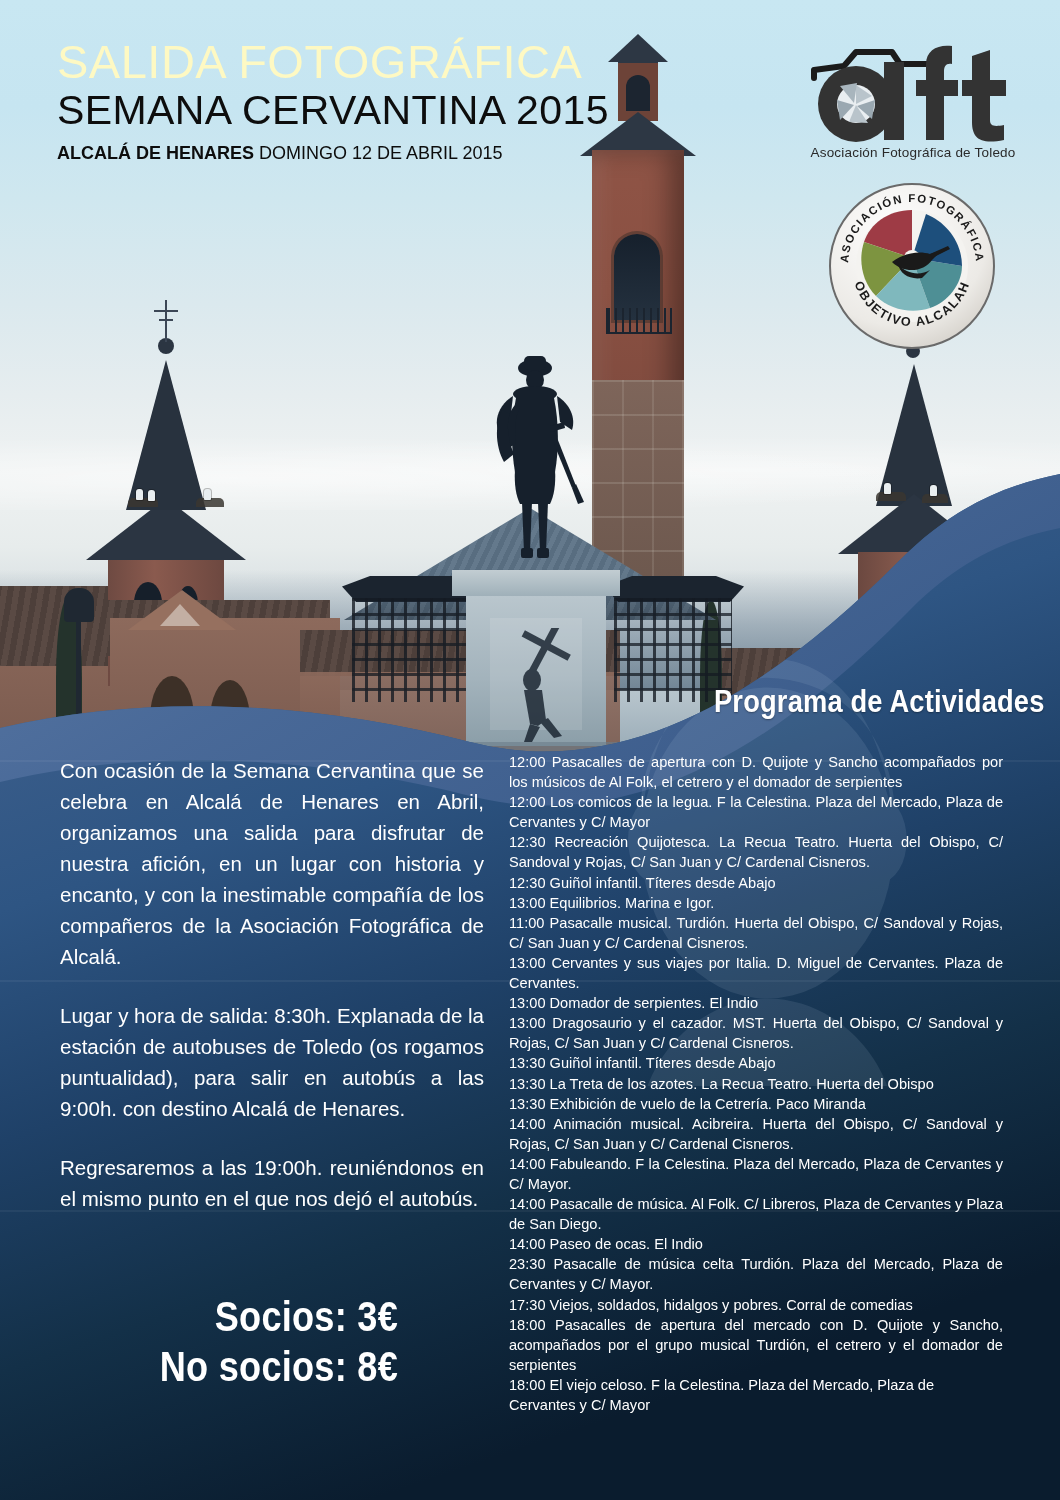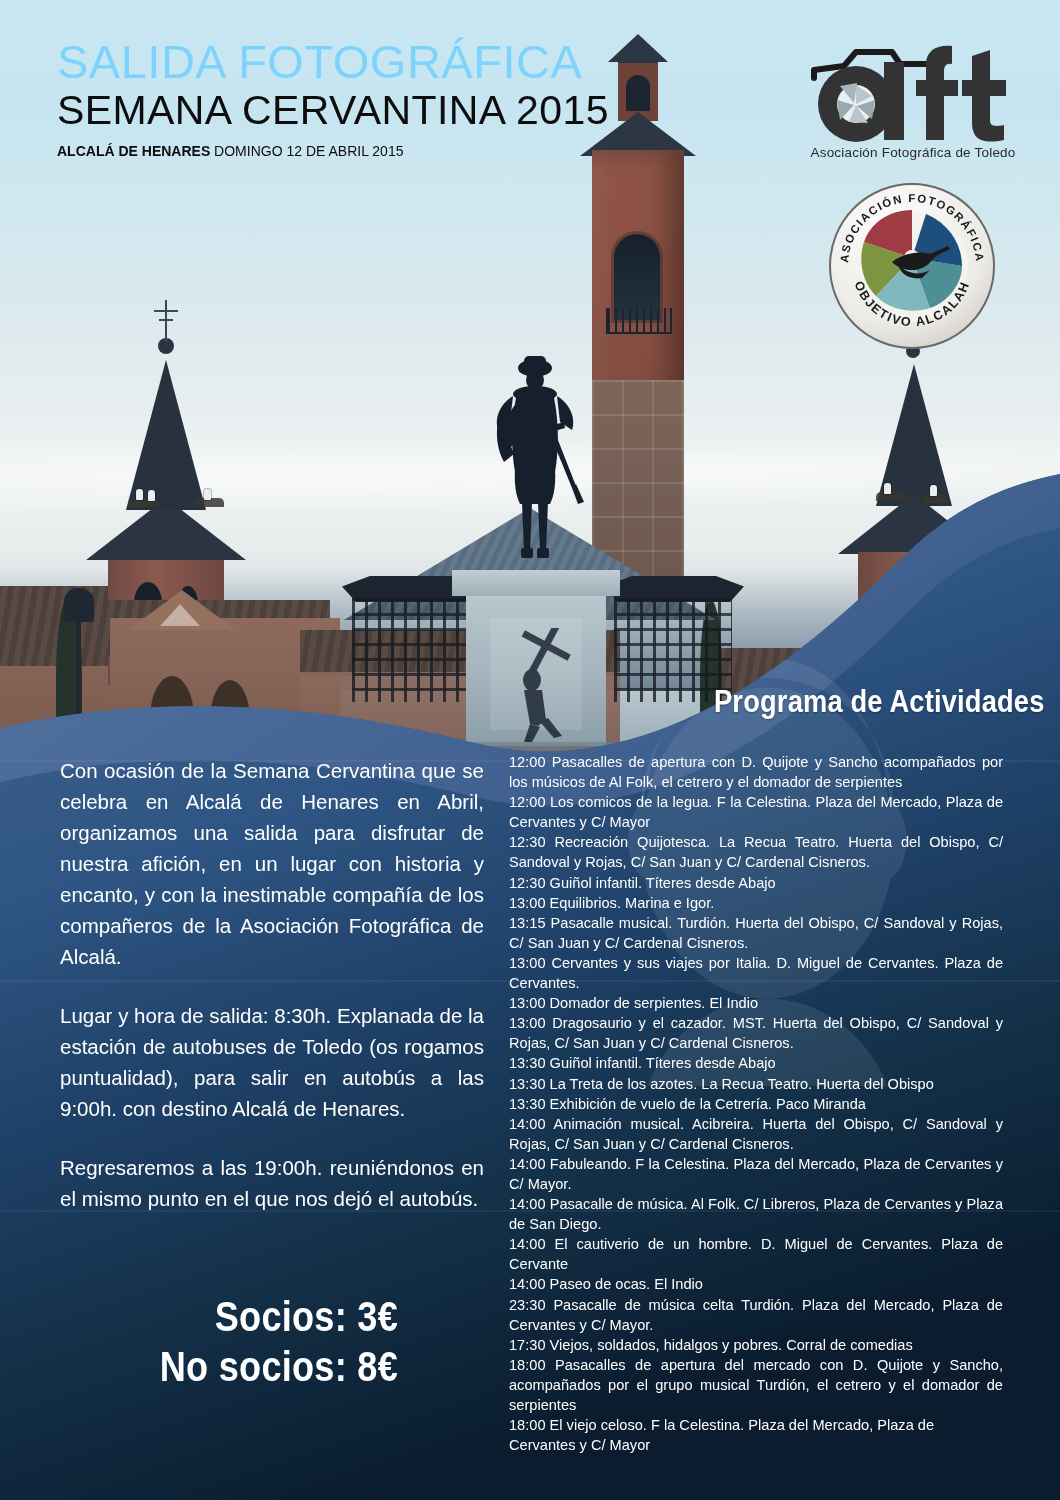--- a/index.html
+++ b/index.html
@@ -190,29 +190,29 @@
 
   
   .panel{
     position:absolute;left:0;top:0;width:1060px;height:1500px;
     pointer-events:none;
   }
 
   
   .header{position:absolute;left:57px;top:38px;}
   .t1{
-    font-size:47px;letter-spacing:.5px;color:#7dd3fc;font-weight:400;
+    font-size:47px;letter-spacing:.5px;color:#fef9c3;font-weight:400;
     line-height:1.02;white-space:nowrap;
   }
   .t2{
     font-size:41px;letter-spacing:.4px;color:#0d0d0d;font-weight:400;
     line-height:1.12;white-space:nowrap;margin-top:2px;
   }
   .t3{
-    font-size:14px;color:#0d0d0d;line-height:1.2;margin-top:9px;white-space:nowrap;
+    font-size:18px;color:#0d0d0d;line-height:1.2;margin-top:9px;white-space:nowrap;
   }
   .t3 b{font-weight:700;}
   .t3 span{font-weight:400;}
 
   
   .aft{position:absolute;left:800px;top:34px;width:226px;height:126px;}
   .aft-caption{
     position:absolute;left:0;bottom:0;width:226px;text-align:center;
     font-size:13.5px;color:#2a2a2a;letter-spacing:.2px;
   }
@@ -505,31 +505,30 @@
     <div>No socios: 8€</div>
   </div>
 
   <div class="prog-title">Programa de Actividades</div>
   <div class="prog-list" id="prog-list">
       <p class="it">12:00 Pasacalles de apertura con D. Quijote y Sancho acompañados por los músicos de Al Folk, el cetrero y el domador de serpientes</p>
       <p class="it">12:00 Los comicos de la legua. F la Celestina. Plaza del Mercado, Plaza de Cervantes y C/ Mayor</p>
       <p class="it">12:30 Recreación Quijotesca. La Recua Teatro. Huerta del Obispo, C/ Sandoval y Rojas, C/ San Juan y C/ Cardenal Cisneros.</p>
       <p class="it">12:30 Guiñol infantil. Títeres desde Abajo</p>
       <p class="it">13:00 Equilibrios. Marina e Igor.</p>
-      <p class="it">13:15 Pasacalle musical. Turdión. Huerta del Obispo, C/ Sandoval y Rojas, C/ San Juan y C/ Cardenal Cisneros.</p>
+      <p class="it">11:00 Pasacalle musical. Turdión. Huerta del Obispo, C/ Sandoval y Rojas, C/ San Juan y C/ Cardenal Cisneros.</p>
       <p class="it">13:00 Cervantes y sus viajes por Italia. D. Miguel de Cervantes. Plaza de Cervantes.</p>
       <p class="it">13:00 Domador de serpientes. El Indio</p>
       <p class="it">13:00 Dragosaurio y el cazador. MST. Huerta del Obispo, C/ Sandoval y Rojas, C/ San Juan y C/ Cardenal Cisneros.</p>
       <p class="it">13:30 Guiñol infantil. Títeres desde Abajo</p>
       <p class="it">13:30 La Treta de los azotes. La Recua Teatro. Huerta del Obispo</p>
       <p class="it">13:30 Exhibición de vuelo de la Cetrería. Paco Miranda</p>
       <p class="it">14:00 Animación musical. Acibreira. Huerta del Obispo, C/ Sandoval y Rojas, C/ San Juan y C/ Cardenal Cisneros.</p>
       <p class="it">14:00 Fabuleando. F la Celestina. Plaza del Mercado, Plaza de Cervantes y C/ Mayor.</p>
       <p class="it">14:00 Pasacalle de música. Al Folk. C/ Libreros, Plaza de Cervantes y Plaza de San Diego.</p>
-      <p class="it">14:00 El cautiverio de un hombre. D. Miguel de Cervantes. Plaza de Cervante</p>
       <p class="it">14:00 Paseo de ocas. El Indio</p>
       <p class="it">23:30 Pasacalle de música celta Turdión. Plaza del Mercado, Plaza de Cervantes y C/ Mayor.</p>
       <p class="it">17:30 Viejos, soldados, hidalgos y pobres. Corral de comedias</p>
       <p class="it">18:00 Pasacalles de apertura del mercado con D. Quijote y Sancho, acompañados por el grupo musical Turdión, el cetrero y el domador de serpientes</p>
       <p class="it">18:00 El viejo celoso. F la Celestina. Plaza del Mercado, Plaza de Cervantes y C/ Mayor</p>
     </div>
 
 </div>
 
 </body></html>

